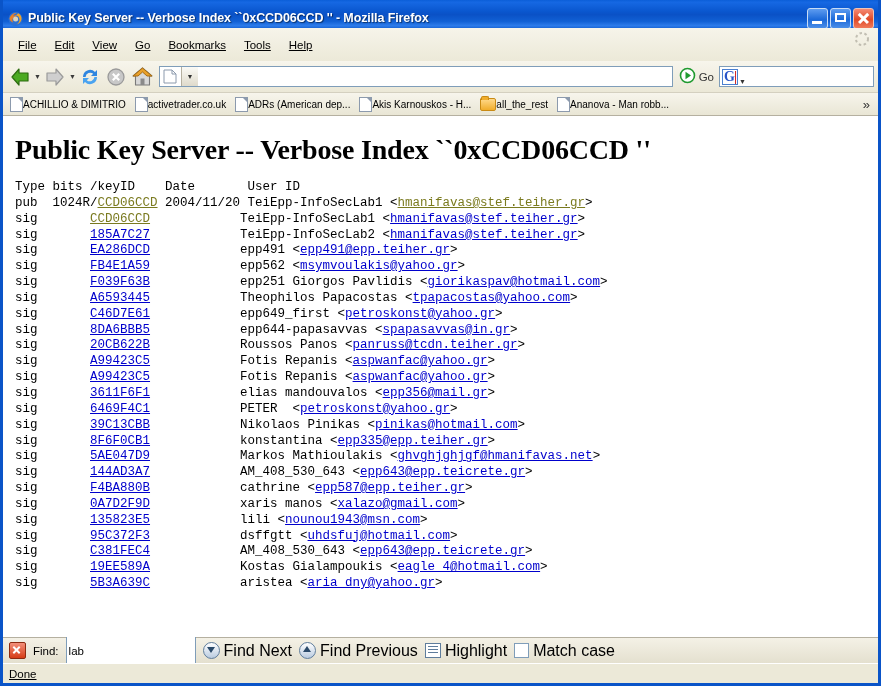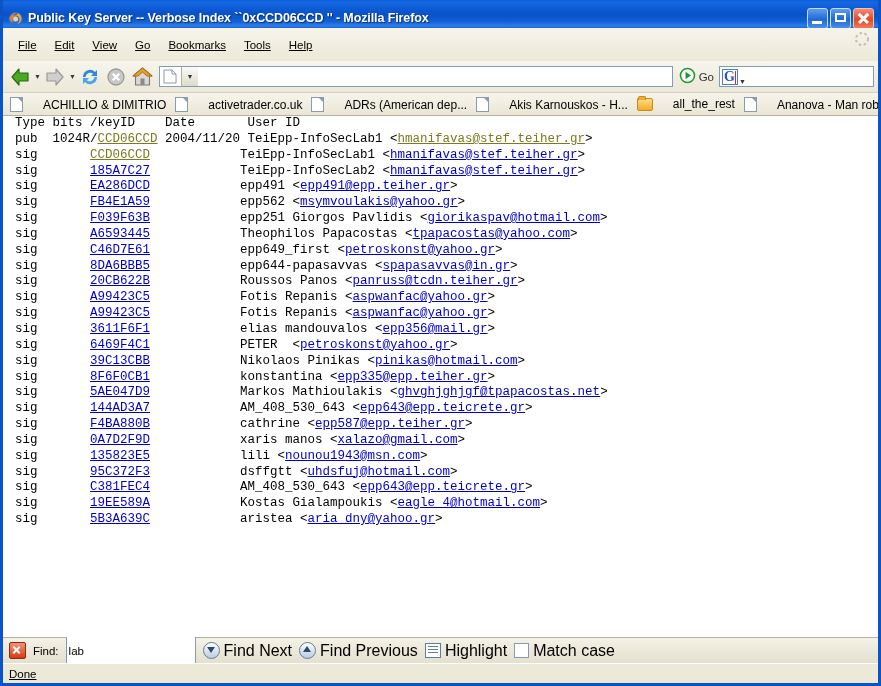--- a/index.html
+++ b/index.html
@@ -227,24 +227,24 @@
     display: flex;
     align-items: center;
     padding: 0 4px;
     background: linear-gradient(to bottom,#f7f5ec,#e9e6d5);
     border-bottom: 1px solid #b5b0a0;
     box-sizing: border-box;
     overflow: hidden;
   }
   .bm {
     display: flex;
-    align-items: flex-end;
-    gap: 20px;
+    align-items: center;
+    gap: 0;
     padding: 1px 6px 1px 3px;
-    font-size: 12px;
+    font-size: 10px;
     color: #000;
     white-space: nowrap;
     flex: 0 0 auto;
   }
   .bm-doc {
     width: 11px; height: 13px;
     background: #fff;
     border: 1px solid #8c9aad;
     position: relative;
     flex: 0 0 11px;
@@ -535,38 +535,39 @@
       <span>all_the_rest</span>
     </span>
     <span class="bm">
       <span class="bm-doc"></span>
       <span>Ananova - Man robb...</span>
     </span>
     <span class="bm-overflow">»</span>
   </div>
 
   <div class="content">
+    <h1 class="pagetitle">Public Key Server -- Verbose Index ``0xCCD06CCD ''</h1>
     <pre class="keylist" id="keylist">Type bits /keyID    Date       User ID
 pub  1024R/<a href="#" class="visited">CCD06CCD</a> 2004/11/20 TeiEpp-InfoSecLab1 &lt;<a href="#" class="visited">hmanifavas@stef.teiher.gr</a>&gt;
 sig       <a href="#" class="visited">CCD06CCD</a>            TeiEpp-InfoSecLab1 &lt;<a href="#" class="">hmanifavas@stef.teiher.gr</a>&gt;
 sig       <a href="#" class="">185A7C27</a>            TeiEpp-InfoSecLab2 &lt;<a href="#" class="">hmanifavas@stef.teiher.gr</a>&gt;
 sig       <a href="#" class="">EA286DCD</a>            epp491 &lt;<a href="#" class="">epp491@epp.teiher.gr</a>&gt;
 sig       <a href="#" class="">FB4E1A59</a>            epp562 &lt;<a href="#" class="">msymvoulakis@yahoo.gr</a>&gt;
 sig       <a href="#" class="">F039F63B</a>            epp251 Giorgos Pavlidis &lt;<a href="#" class="">giorikaspav@hotmail.com</a>&gt;
 sig       <a href="#" class="">A6593445</a>            Theophilos Papacostas &lt;<a href="#" class="">tpapacostas@yahoo.com</a>&gt;
 sig       <a href="#" class="">C46D7E61</a>            epp649_first &lt;<a href="#" class="">petroskonst@yahoo.gr</a>&gt;
 sig       <a href="#" class="">8DA6BBB5</a>            epp644-papasavvas &lt;<a href="#" class="">spapasavvas@in.gr</a>&gt;
 sig       <a href="#" class="">20CB622B</a>            Roussos Panos &lt;<a href="#" class="">panruss@tcdn.teiher.gr</a>&gt;
 sig       <a href="#" class="">A99423C5</a>            Fotis Repanis &lt;<a href="#" class="">aspwanfac@yahoo.gr</a>&gt;
 sig       <a href="#" class="">A99423C5</a>            Fotis Repanis &lt;<a href="#" class="">aspwanfac@yahoo.gr</a>&gt;
 sig       <a href="#" class="">3611F6F1</a>            elias mandouvalos &lt;<a href="#" class="">epp356@mail.gr</a>&gt;
 sig       <a href="#" class="">6469F4C1</a>            PETER  &lt;<a href="#" class="">petroskonst@yahoo.gr</a>&gt;
 sig       <a href="#" class="">39C13CBB</a>            Nikolaos Pinikas &lt;<a href="#" class="">pinikas@hotmail.com</a>&gt;
 sig       <a href="#" class="">8F6F0CB1</a>            konstantina &lt;<a href="#" class="">epp335@epp.teiher.gr</a>&gt;
-sig       <a href="#" class="">5AE047D9</a>            Markos Mathioulakis &lt;<a href="#" class="">ghvghjghjgf@tpapacostas.net</a>&gt;
+sig       <a href="#" class="">5AE047D9</a>            Markos Mathioulakis &lt;<a href="#" class="">ghvghjghjgf@hmanifavas.net</a>&gt;
 sig       <a href="#" class="">144AD3A7</a>            AM_408_530_643 &lt;<a href="#" class="">epp643@epp.teicrete.gr</a>&gt;
 sig       <a href="#" class="">F4BA880B</a>            cathrine &lt;<a href="#" class="">epp587@epp.teiher.gr</a>&gt;
 sig       <a href="#" class="">0A7D2F9D</a>            xaris manos &lt;<a href="#" class="">xalazo@gmail.com</a>&gt;
 sig       <a href="#" class="">135823E5</a>            lili &lt;<a href="#" class="">nounou1943@msn.com</a>&gt;
 sig       <a href="#" class="">95C372F3</a>            dsffgtt &lt;<a href="#" class="">uhdsfuj@hotmail.com</a>&gt;
 sig       <a href="#" class="">C381FEC4</a>            AM_408_530_643 &lt;<a href="#" class="">epp643@epp.teicrete.gr</a>&gt;
 sig       <a href="#" class="">19EE589A</a>            Kostas Gialampoukis &lt;<a href="#" class="">eagle_4@hotmail.com</a>&gt;
 sig       <a href="#" class="">5B3A639C</a>            aristea &lt;<a href="#" class="">aria_dny@yahoo.gr</a>&gt;
 </pre>
   </div>

